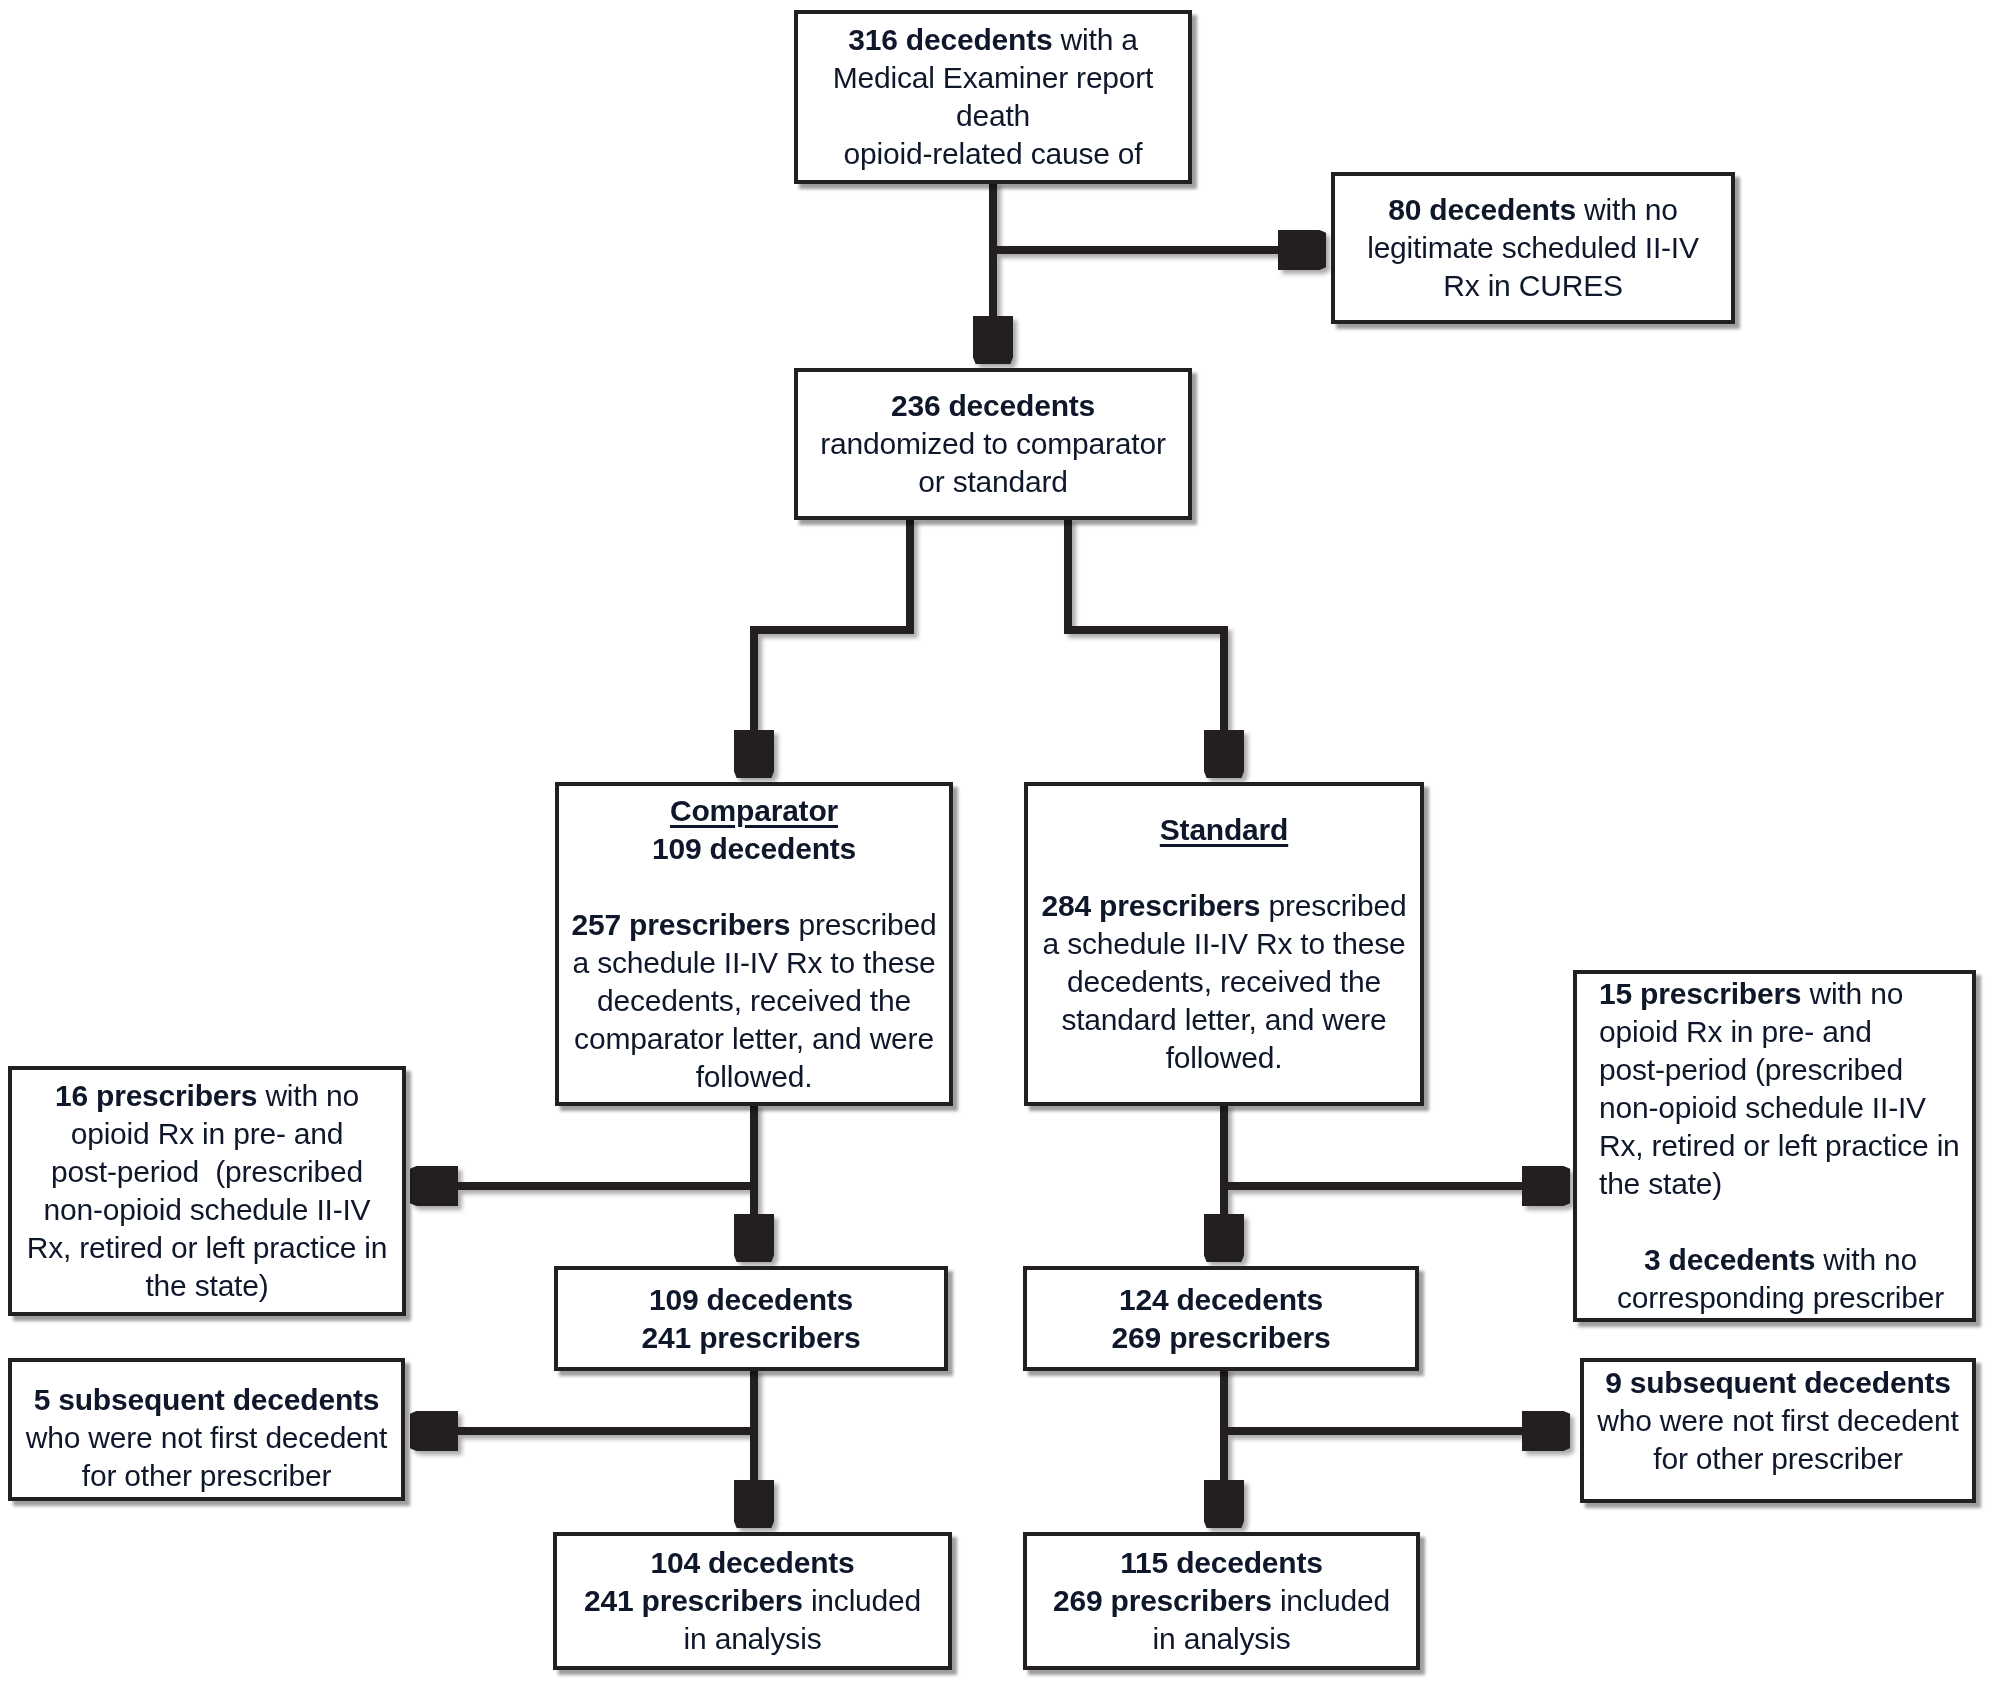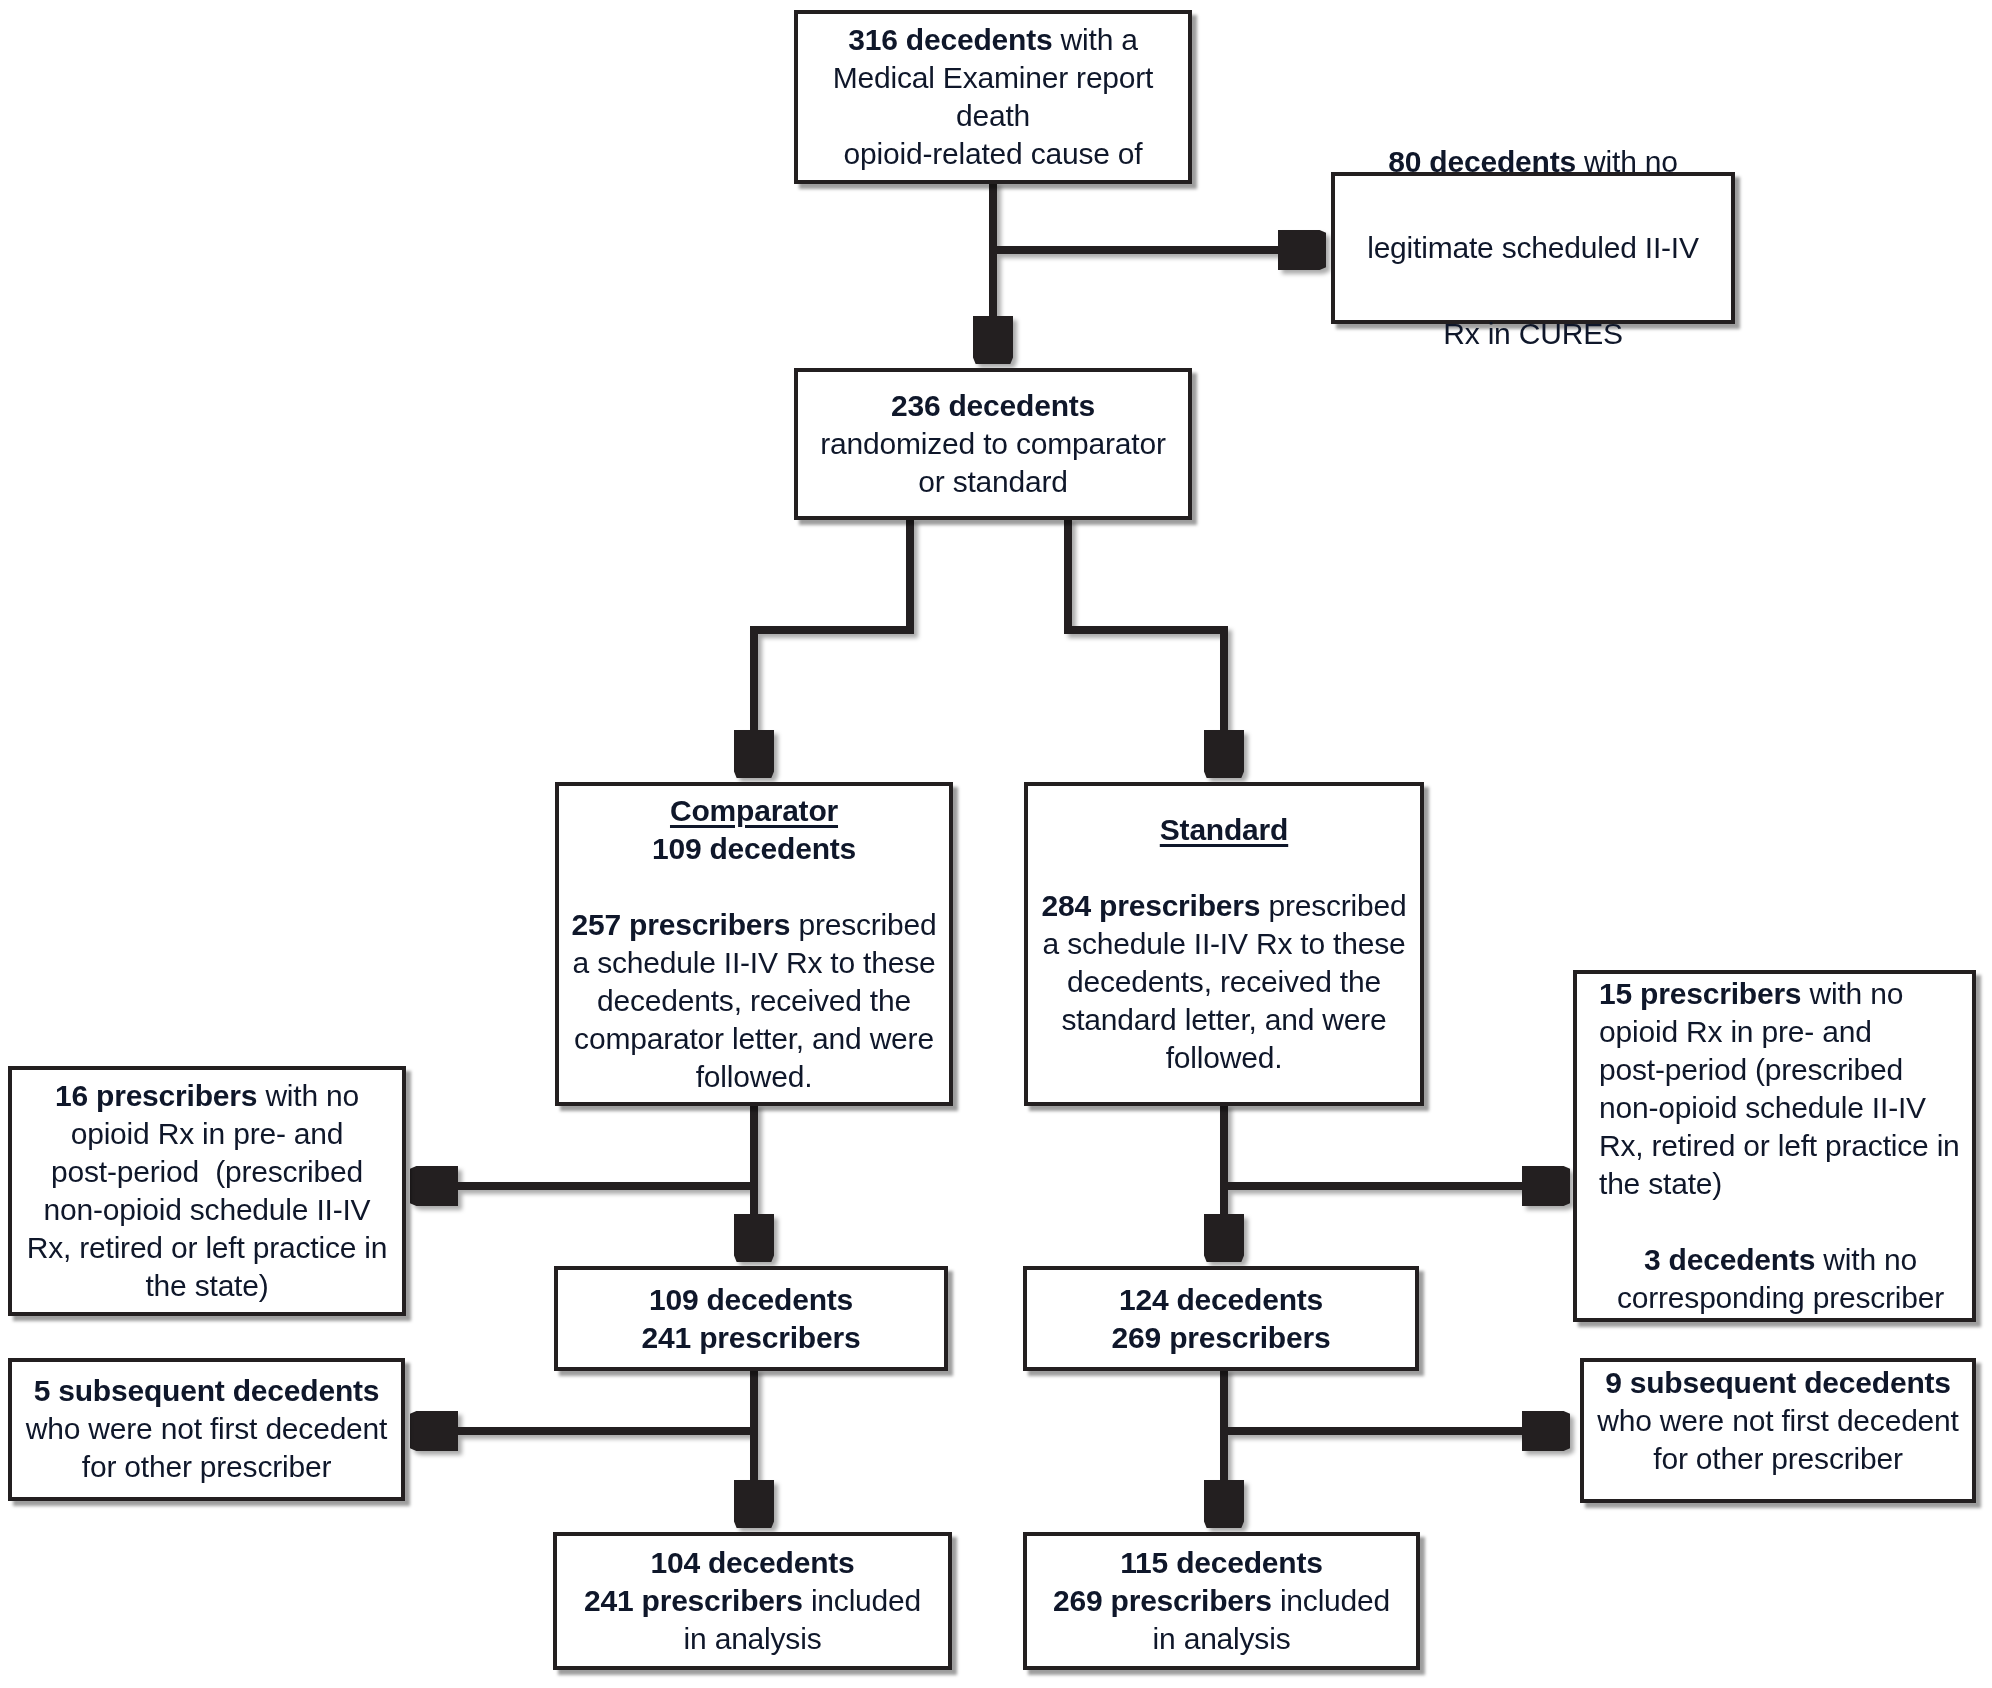--- a/index.html
+++ b/index.html
@@ -33,29 +33,29 @@
     text-align: center;
     padding: 6px 6px;
   }
   .line { white-space: pre; line-height: 38px; min-height: 38px; }
   .b { font-weight: 700; }
   .u { text-decoration: underline; text-decoration-thickness: 3px; text-underline-offset: 4px; }
   .align-center { text-align: center; }
 
   
   #box-me          { left: 794px;  top: 10px;   width: 398px; height: 174px; }
-  #box-cures80     { left: 1331px; top: 172px;  width: 404px; height: 152px; gap: 48px; }
+  #box-cures80     { left: 1331px; top: 172px;  width: 404px; height: 152px; }
   #box-randomized  { left: 794px;  top: 368px;  width: 398px; height: 152px; }
   #box-comparator  { left: 555px;  top: 782px;  width: 398px; height: 324px; }
   #box-standard    { left: 1024px; top: 782px;  width: 400px; height: 324px; }
   #box-p16         { left: 8px;    top: 1048px; width: 398px; height: 250px; margin-top: 18px; }
   #box-p15         { left: 1573px; top: 970px;  width: 403px; height: 352px; text-align: left; padding-left: 22px; padding-right: 10px; }
   #box-d109        { left: 554px;  top: 1266px; width: 394px; height: 105px; }
   #box-d124        { left: 1023px; top: 1266px; width: 396px; height: 105px; }
-  #box-s5          { left: 8px;    top: 1358px; width: 397px; height: 143px; justify-content: flex-start; padding-top: 10px; }
+  #box-s5          { left: 8px;    top: 1358px; width: 397px; height: 143px; justify-content: flex-start; padding-top: 19px; }
   #box-s9          { left: 1580px; top: 1358px; width: 396px; height: 145px; justify-content: flex-start; padding-top: 2px; }
   #box-a104        { left: 553px;  top: 1532px; width: 399px; height: 138px; }
   #box-a115        { left: 1023px; top: 1532px; width: 397px; height: 138px; }
 </style>
 </head>
 <body>
 
 <div id="diagram">
 
   <svg id="arrows" width="1992" height="1688" viewBox="0 0 1992 1688" aria-hidden="true">

